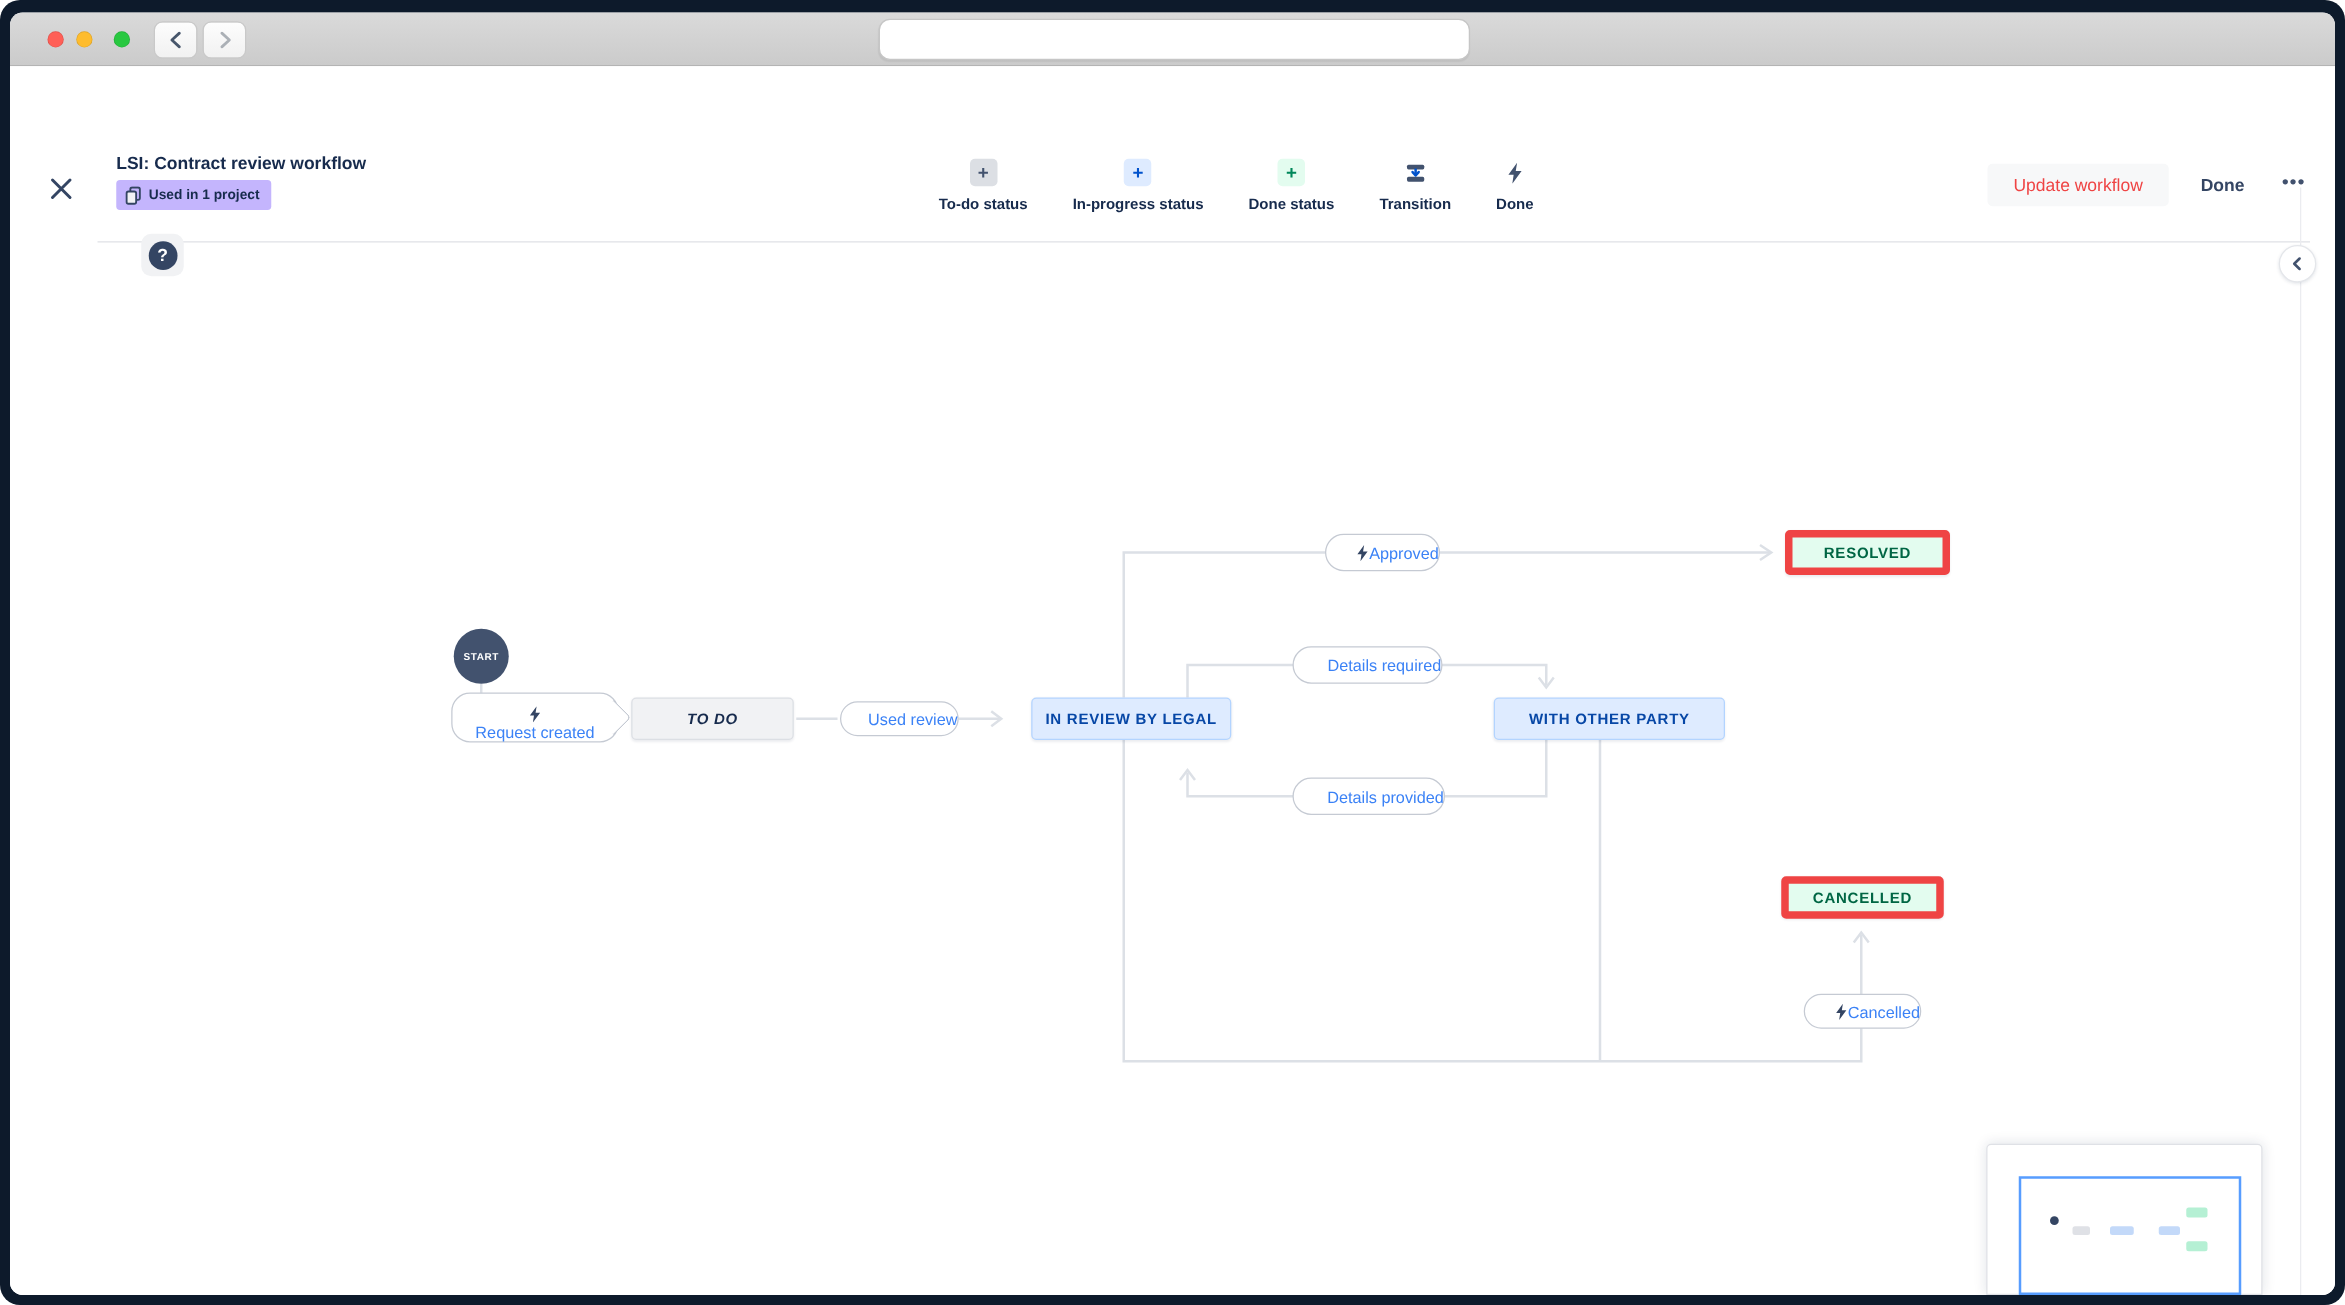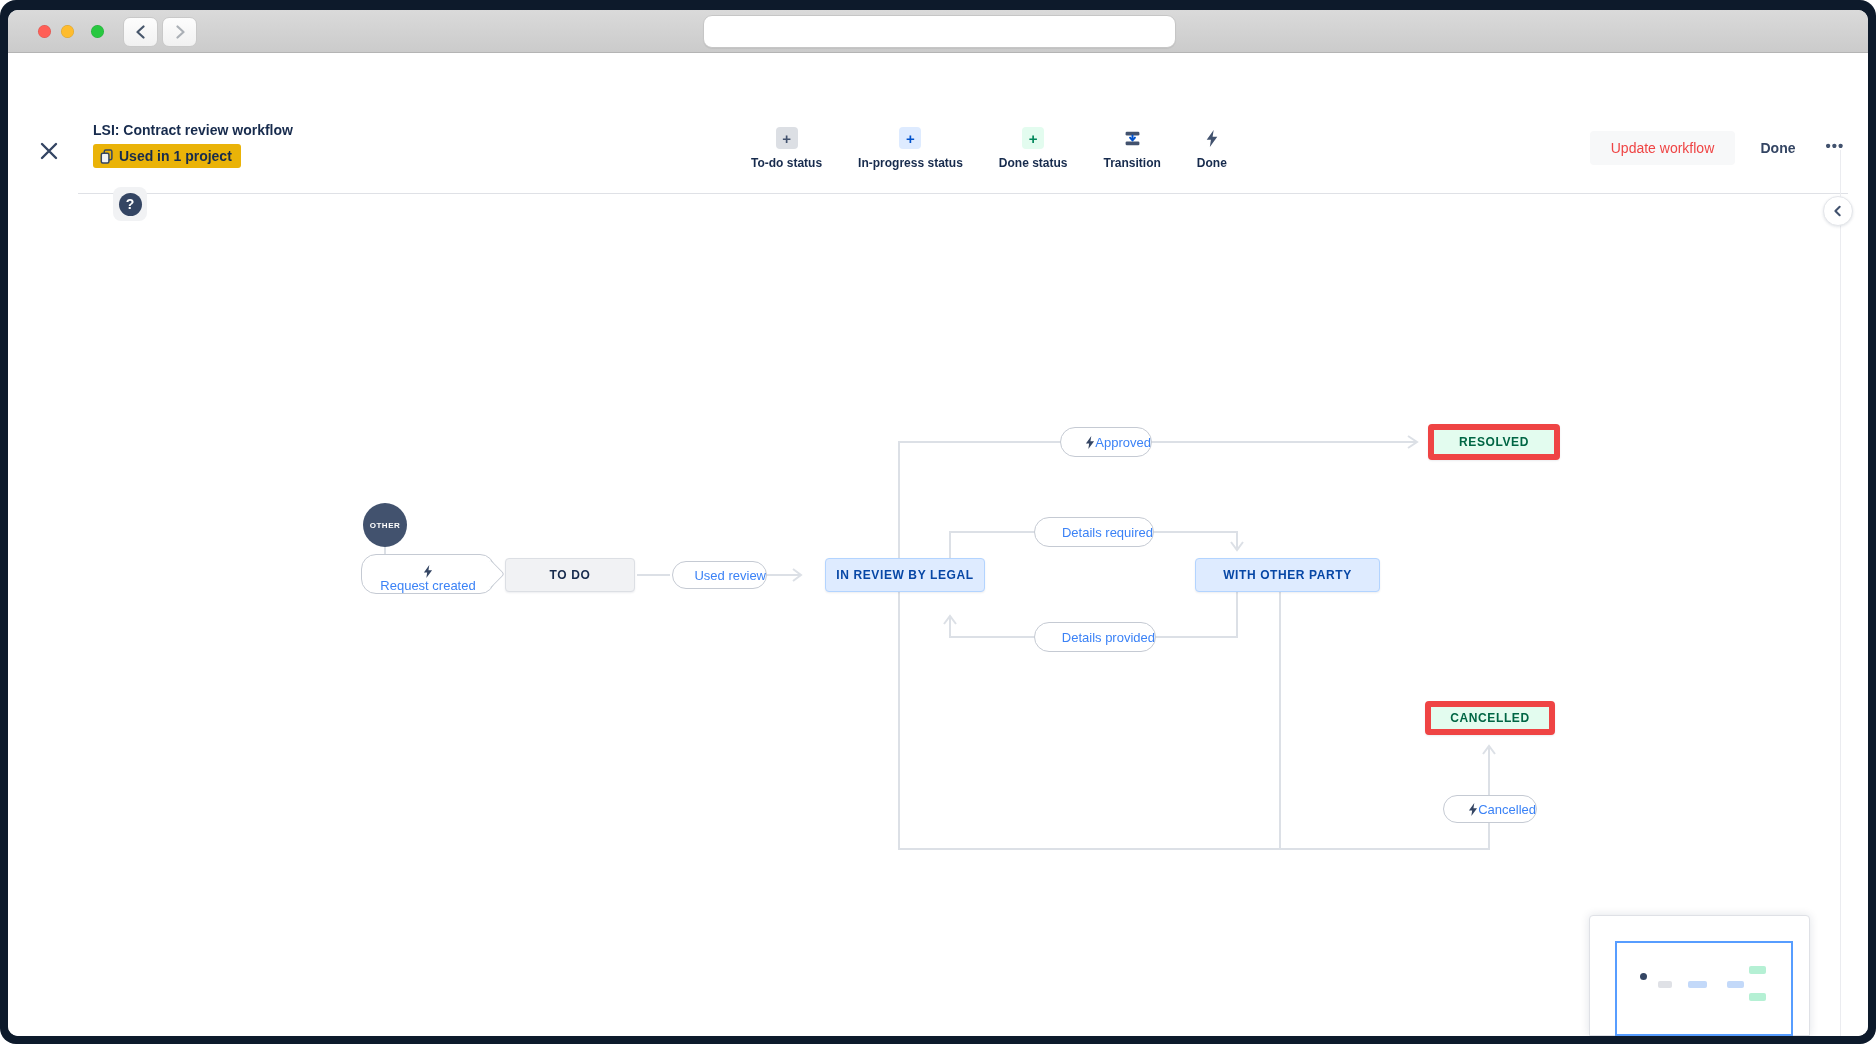--- a/index.html
+++ b/index.html
@@ -19,23 +19,23 @@
             background:linear-gradient(180deg,#fdfdfd,#f1f1f1); border:1px solid #c9c9c9;
             display:flex; align-items:center; justify-content:center; }
   .navbtn.back{ left:115px; } .navbtn.fwd{ left:154px; }
   .addressbar { position:absolute; left:695px; top:5px; width:473px; height:33px; background:#fff;
                 border:1px solid #c6c6c6; border-radius:9px; box-shadow:0 1px 1px rgba(0,0,0,.06); }
 
   
   .app { position:absolute; left:0; top:43px; right:0; bottom:0; background:#fff; }
   .xbtn { position:absolute; left:23px; top:80px; width:36px; height:36px; display:flex; align-items:center; justify-content:center; cursor:pointer; }
   .title { position:absolute; left:85px; top:69px; font-size:14px; font-weight:700; color:#172B4D; }
-  .badge { position:absolute; left:85px; top:91px; height:24px; background:#eab308; border-radius:3px;
+  .badge { position:absolute; left:85px; top:91px; height:24px; background:#c4b5fd; border-radius:3px;
            display:inline-flex; align-items:center; gap:6px; padding:0 9px 0 7px;
-           font-size:14px; font-weight:600; color:#172B4D; }
+           font-size:11px; font-weight:600; color:#172B4D; }
   .tbar { position:absolute; left:743px; top:74px; display:flex; gap:36px; }
   .tbitem { display:flex; flex-direction:column; align-items:center; cursor:pointer; }
   .iconsq { width:22px; height:22px; border-radius:4px; display:flex; align-items:center; justify-content:center;
             font-size:15px; font-weight:700; margin-bottom:7px; }
   .iconsq.todo { background:#DCDFE4; color:#42526E; }
   .iconsq.inprog { background:#DEEBFF; color:#0052CC; }
   .iconsq.done { background:#E3FCEF; color:#00875A; }
   .iconsq.plain { background:transparent; }
   .tblabel { font-size:12px; font-weight:600; color:#172B4D; white-space:nowrap; }
   .updatebtn { position:absolute; left:1582px; top:78px; width:145px; height:34px; border:none; border-radius:4px;
@@ -56,21 +56,21 @@
                  border:1px solid #E4E6EA; box-shadow:0 1px 3px rgba(9,30,66,.12); z-index:4;
                  display:flex; align-items:center; justify-content:center; cursor:pointer; }
 
   
   .connectors { position:absolute; left:0; top:0; z-index:1; pointer-events:none; }
   .startnode { position:absolute; left:355px; top:493px; width:44px; height:44px; border-radius:50%; background:#42526E;
                color:#fff; font-size:8px; font-weight:700; letter-spacing:.5px; display:flex; align-items:center; justify-content:center; z-index:2; }
   .node { position:absolute; display:flex; align-items:center; justify-content:center; border-radius:4px;
           font-size:12px; font-weight:700; letter-spacing:.6px; z-index:2; cursor:pointer;
           box-shadow:0 1px 2px rgba(9,30,66,.08); }
-  .node.todo { background:#F1F2F4; border:1px solid #DCDFE4; color:#172B4D; }
+  .node.todo { background:#F1F2F4; border:1px solid #DCDFE4; color:#172B4D;font-style:italic; }
   .node.inprog { background:#DEEBFF; border:1px solid #B3D4FF; color:#0747A6; }
   .node.done { background:#E3FCEF; border:6px solid #ef4444; color:#006644; }
   .pill { position:absolute; background:#fff; border:1px solid #C5CAD3; border-radius:15px; z-index:3;
           display:flex; align-items:center; justify-content:flex-end; gap:0; font-size:13px; color:#3b82f6; cursor:pointer; }
   .pill span { position:relative; z-index:1; white-space:nowrap; }
   .pill svg { position:relative; z-index:1; }
   .pill.tip::after { content:""; position:absolute; top:50%; right:-7px; width:19px; height:19px;
                      transform:translateY(-50%) rotate(45deg); background:#fff;
                      border-top:1px solid #C5CAD3; border-right:1px solid #C5CAD3; border-top-right-radius:4px; }
 
@@ -186,21 +186,21 @@
         <path d="M942,548 L942,522 L1229,522 L1229,538"></path>
         <polyline points="1223,532 1229,540 1235,532"></polyline>
         <path d="M1229,582 L1229,627 L942,627 L942,608"></path>
         <polyline points="936,614 942,606 948,614"></polyline>
         <path d="M891,582 L891,839 L1481,839 L1481,738"></path>
         <polyline points="1475,744 1481,736 1487,744"></polyline>
         <path d="M1272,582 L1272,839"></path>
       </g>
     </svg>
 
-    <div class="startnode">OTHER</div>
+    <div class="startnode">START</div>
 
     <div class="pill tip" style="left:353px; top:544px; width:134px; height:40px;flex-direction:column;">
       <svg width="10" height="13" viewBox="0 0 10 14">
           <path d="M6.4 0 L0.6 8 H4.1 L3.2 14 L9.4 5.6 H5.5 Z" fill="#344563"></path>
         </svg>
       <span>Request created</span>
     </div>
 
     <div class="node todo" style="left:497px; top:548px; width:130px; height:34px;">
       <span>TO DO</span>

